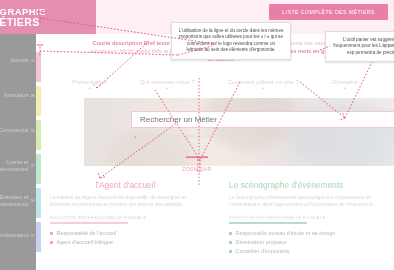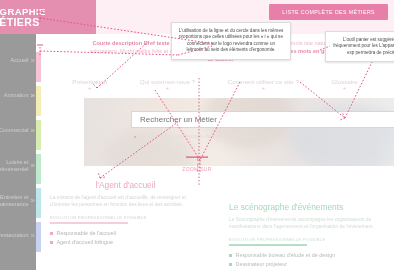--- a/index.html
+++ b/index.html
@@ -142,21 +142,21 @@
   }
 
   
   .cols{
     position:absolute;left:36px;top:176px;right:0;bottom:0;
     display:flex;background:#fff;
   }
   .col{width:50%;padding:4px 14px 0 14px;box-sizing:border-box;}
   .col-h{font-size:8.4px;margin:0 0 4px 0;font-weight:normal;}
   .col.pink .col-h{color:#f0a5bd;text-align:center;}
-  .col.green .col-h{color:#a4d8b6;margin-top:22px;}
+  .col.green .col-h{color:#a4d8b6;}
   .col-p{font-size:4.9px;line-height:7px;margin:0 0 7px 0;color:#d8d2d4;}
   .col.green .col-p{color:#cfdcd4;}
   .evo{font-size:4.2px;letter-spacing:.25px;margin:0 0 2px 0;color:#d9ced2;}
   .col.green .evo{color:#cddcd3;}
   .rule{height:2px;width:78px;margin-bottom:5px;}
   .col.pink .rule{background:#f7cdd9;}
   .col.green .rule{background:#b7ddc6;}
   .evolist{list-style:none;margin:0;padding:0;}
   .evolist li{
     font-size:5.4px;line-height:9px;color:#b9b3b5;

